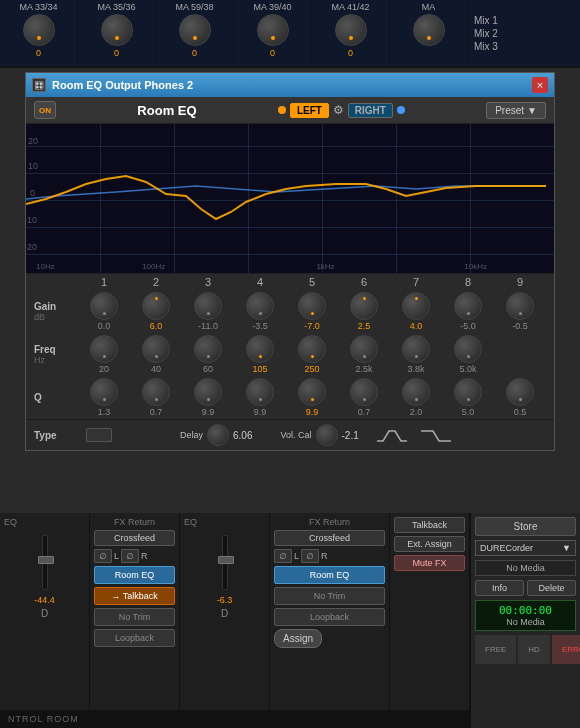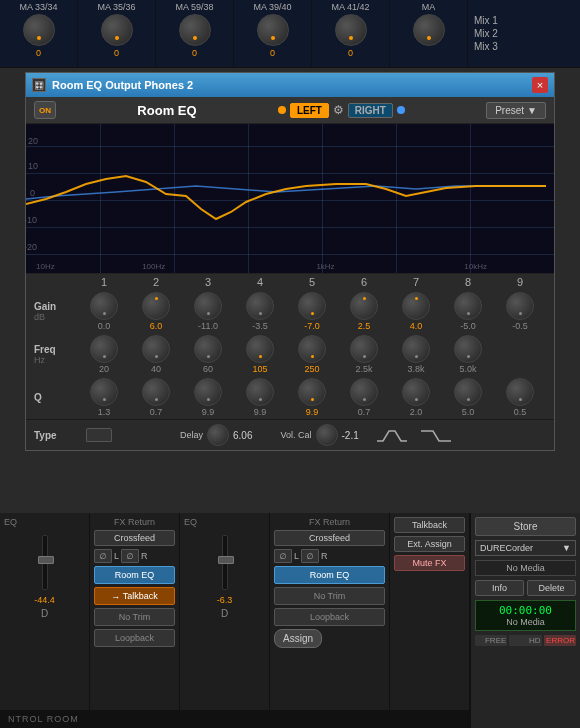--- a/index.html
+++ b/index.html
@@ -520,21 +520,21 @@
       font-size: 9px;
     }
     .free-hd-error {
       display: flex;
       gap: 2px;
     }
     .free-tag, .hd-tag, .error-tag {
       flex: 1;
       text-align: right;
       font-size: 8px;
-      padding: 1px;
+      padding: 10px;
       border-radius: 1px;
     }
     .free-tag { background: #333; color: #888; }
     .hd-tag { background: #333; color: #888; }
     .error-tag { background: #553333; color: #ff4444; }
 
     .assign-btn {
       background: #444;
       border: 1px solid #666;
       color: #ccc;

